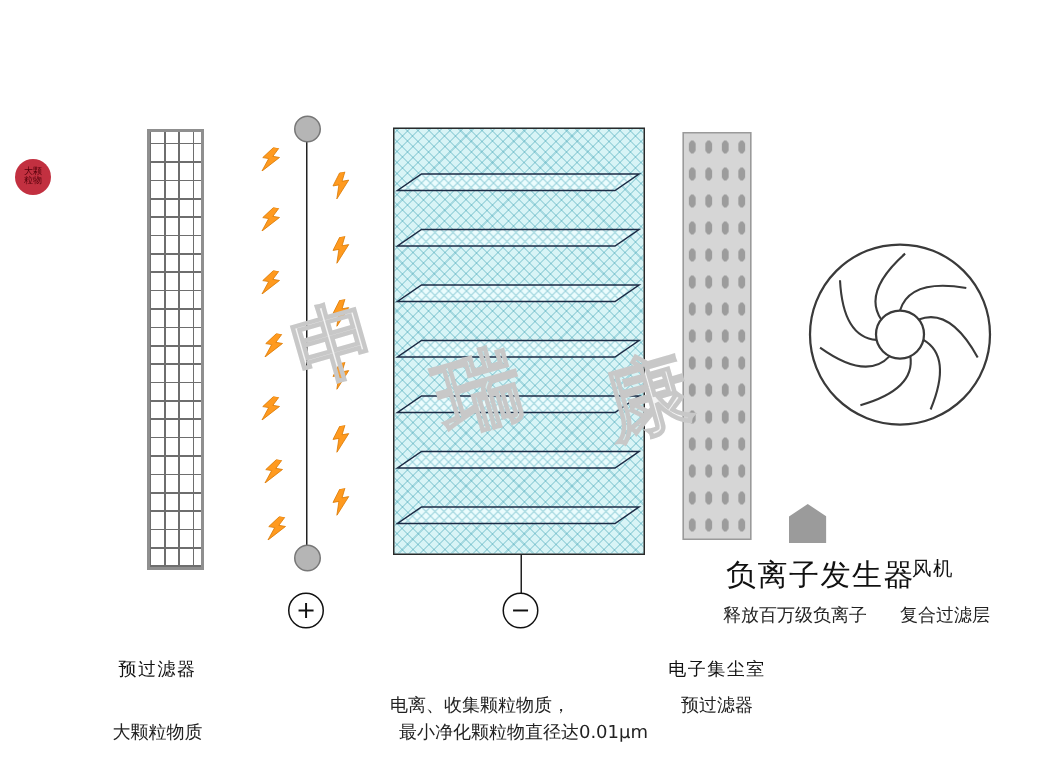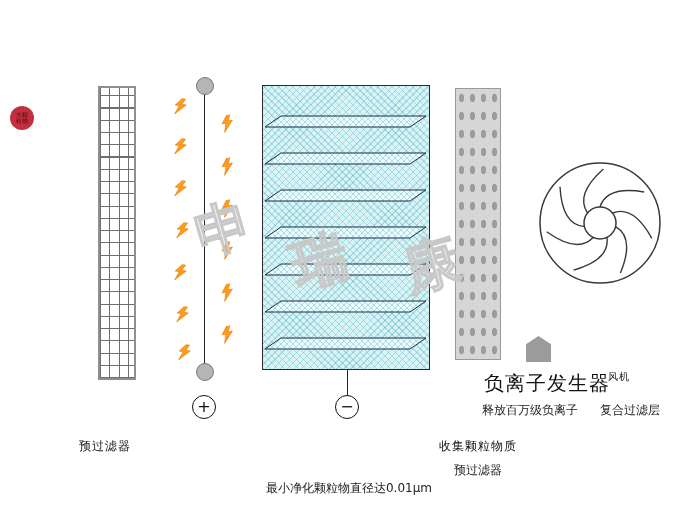--- a/index.html
+++ b/index.html
@@ -87,21 +87,21 @@
   .desc{font-size:12px;color:#222;text-align:center;}
   .t-prefilter{left:60px;top:438px;width:90px;}
   .d-prefilter1{left:35px;top:462px;width:140px;}
   .d-prefilter2{left:35px;top:480px;width:140px;}
   .t-collector{left:255px;top:438px;width:100px;}
   .d-collector1{left:230px;top:462px;width:180px;}
   .d-collector2{left:212px;top:480px;width:220px;text-align:right;}
   .t-composite{left:430px;top:438px;width:96px;}
   .d-composite1{left:430px;top:462px;width:96px;}
   .t-iongen{left:484px;top:370px;font-size:20px;}
-  .t-fan{left:608px;top:370px;font-size:10px;}
+  .t-fan{left:608px;top:370px;font-size:13px;}
   .d-iongen{left:482px;top:402px;font-size:12px;}
   .d-fan{left:600px;top:402px;font-size:12px;}
 </style>
 </head>
 <body>
 
 <div class="stage">
 
   <div class="abs inlet">
     <span>大颗粒物</span>
@@ -189,24 +189,26 @@
         <path d="M58.1 79.4 Q42.8 95.9 11.7 73.7" fill="none" stroke="#3a3a3a" stroke-width="1.4"></path>
         <path d="M49.4 68.6 Q27.0 66.9 25.0 28.8" fill="none" stroke="#3a3a3a" stroke-width="1.4"></path>
         <path d="M52.5 55.0 Q39.9 36.5 68.4 11.1" fill="none" stroke="#3a3a3a" stroke-width="1.4"></path>
       </svg></div>
 
   <span class="abs wm wm1">申</span>
   <span class="abs wm wm2">瑞</span>
   <span class="abs wm wm3">康</span>
 
   <div class="abs title t-prefilter">预过滤器</div>
-
+  <div class="abs desc d-prefilter2">大颗粒物质</div>
+
+  <div class="abs desc d-collector1">电离、收集颗粒物质，</div>
   <div class="abs desc d-collector2">最小净化颗粒物直径达0.01μm</div>
 
-  <div class="abs title t-composite">收集颗粒物质</div>
+  <div class="abs title t-composite">电子集尘室</div>
   <div class="abs desc d-composite1">预过滤器</div>
 
   <div class="abs title t-iongen">负离子发生器</div>
   <div class="abs title t-fan">风机</div>
   <div class="abs desc d-iongen">释放百万级负离子</div>
   <div class="abs desc d-fan">复合过滤层</div>
 
 </div>
 
 </body></html>

